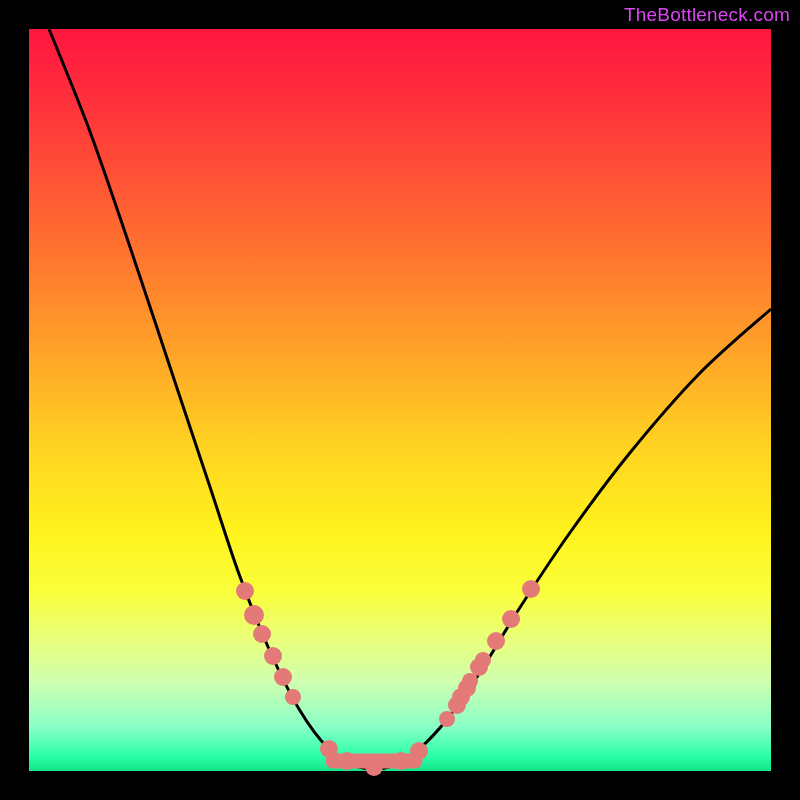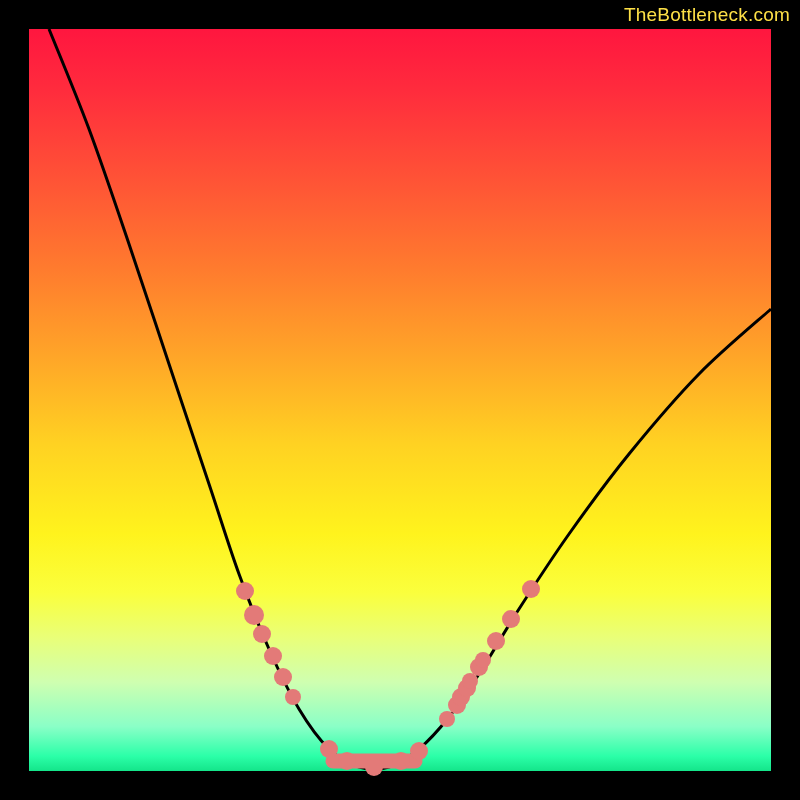--- a/index.html
+++ b/index.html
@@ -37,21 +37,21 @@
       #cfffb0 88%,
       #8affc7 94%,
       #2bffa8 98%,
       #14e58a 100%
     );
   }
   .watermark {
     position: absolute;
     top: 4px;
     right: 10px;
-    color: #fde047;
+    color: #d946ef;
     font-size: 19px;
     font-weight: 500;
     letter-spacing: 0.2px;
   }
   svg.curve-layer {
     position: absolute;
     left: 0;
     top: 0;
     width: 742px;
     height: 742px;

